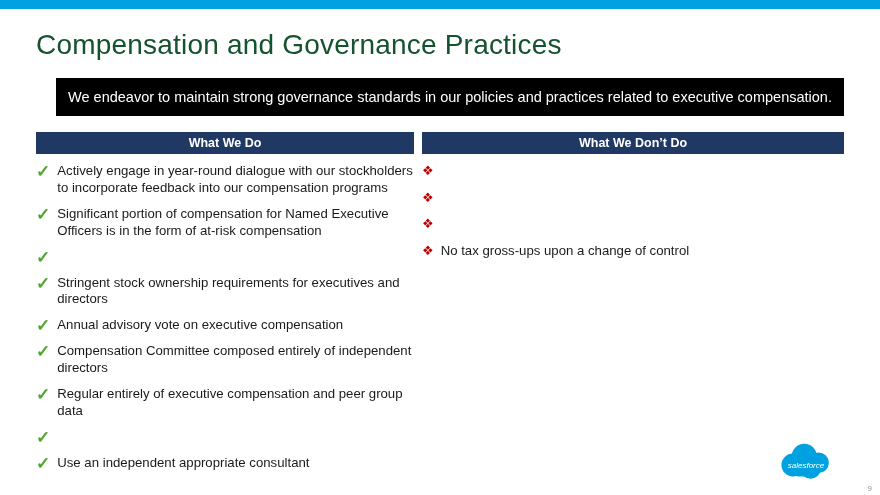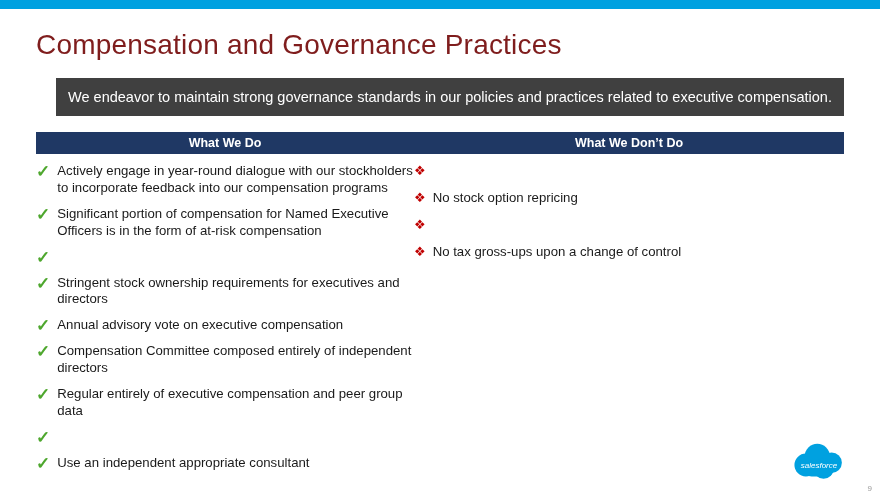--- a/index.html
+++ b/index.html
@@ -9,37 +9,37 @@
     font-family: "Liberation Sans", sans-serif;
     position: relative;
     overflow: hidden;
   }
   .top-bar {
     height: 9px; width: 100%;
     background: #00A1E0;
   }
   .title {
     margin: 20px 36px 0 36px;
-    color: #7f1d1d;
+    color: #14532d;
     font-size: 28px;
     font-weight: 400;
     letter-spacing: 0.2px;
   }
   .banner {
     margin: 17px 36px 0 56px;
-    background: #404040;
+    background: #000000;
     color: #ffffff;
     font-size: 14.5px;
     text-align: center;
     padding: 11px 6px;
   }
   .table {
     margin: 16px 36px 0 36px;
     display: flex;
-    gap: 0;
+    gap: 8px;
   }
   .col { display: flex; flex-direction: column; }
   .col-do { width: 378px; flex: none; }
   .col-dont { flex: 1; }
   .col-header {
     background: #1F3864;
     color: #ffffff;
     font-weight: bold;
     font-size: 12.5px;
     text-align: center;
@@ -63,21 +63,21 @@
   }
   .dont-icon {
     color: #C00000;
     font-size: 13px;
     line-height: 1.2;
     flex: none;
   }
   .dont-item { margin-bottom: 11px; }
   .footer-logo {
     position: absolute;
-    right: 32px;
+    right: 45px;
     bottom: 10px;
   }
   .page-num {
     position: absolute;
     right: 8px;
     bottom: 2px;
     font-size: 8px;
     color: #999999;
   }
 </style>
@@ -133,21 +133,20 @@
   </div>
 
   <div class="col col-dont">
     <div class="col-header">What We Don’t Do</div>
     <div class="list">
       <div class="item dont-item">
         <span class="dont-icon">❖</span>
       </div>
       <div class="item dont-item">
         <span class="dont-icon">❖</span>
-        <span>No stock option repricing</span>
       </div>
       <div class="item dont-item">
         <span class="dont-icon">❖</span>
       </div>
       <div class="item dont-item">
         <span class="dont-icon">❖</span>
         <span>No tax gross-ups upon a change of control</span>
       </div>
     </div>
   </div>

